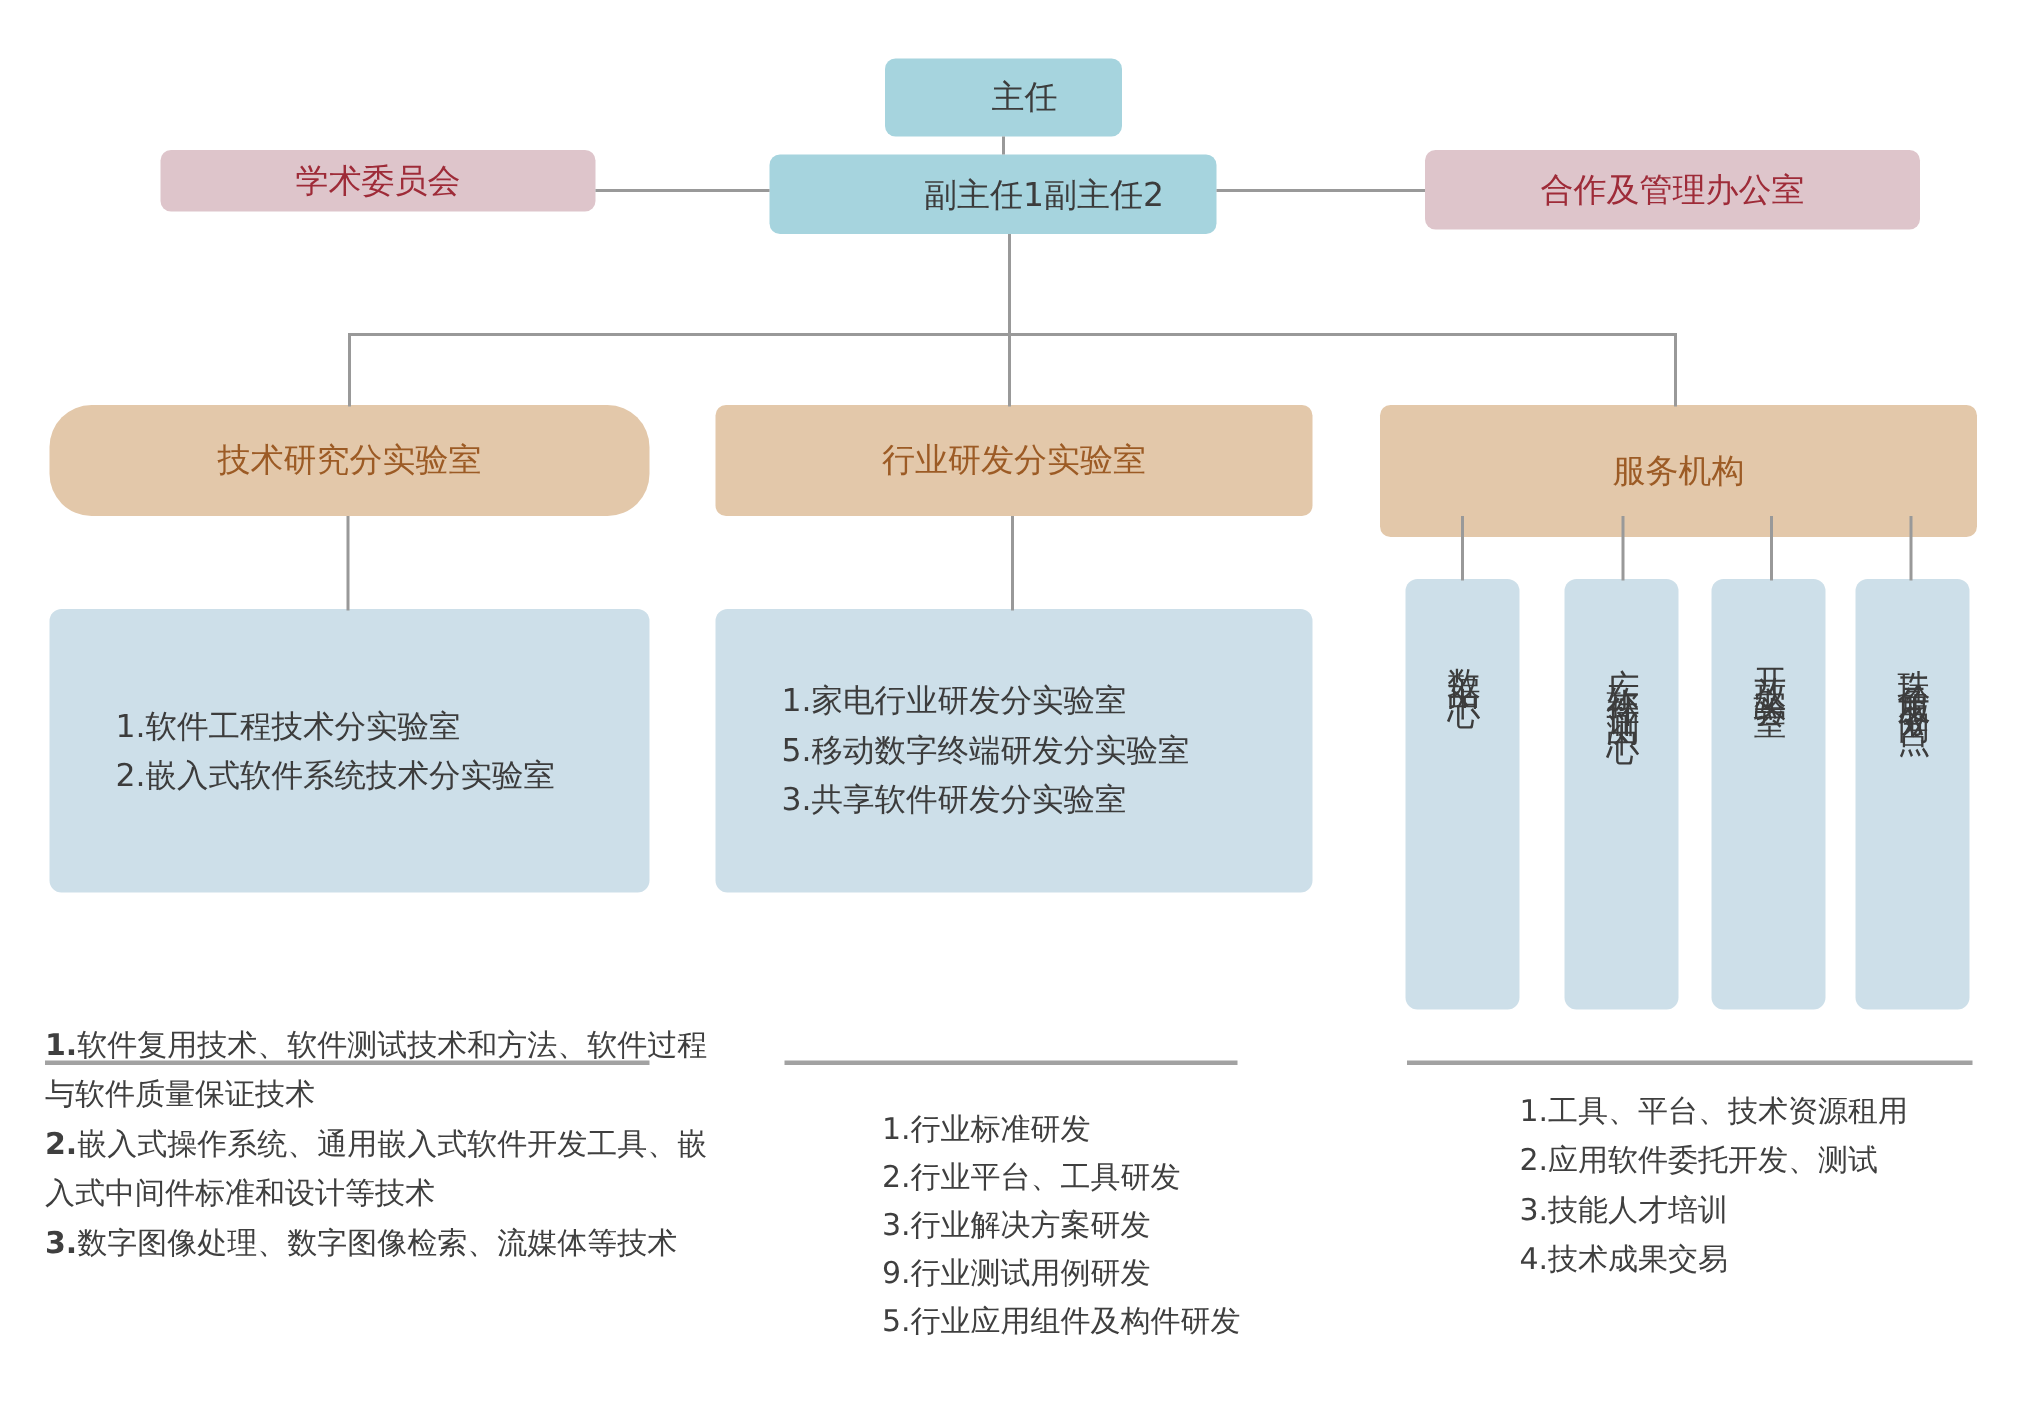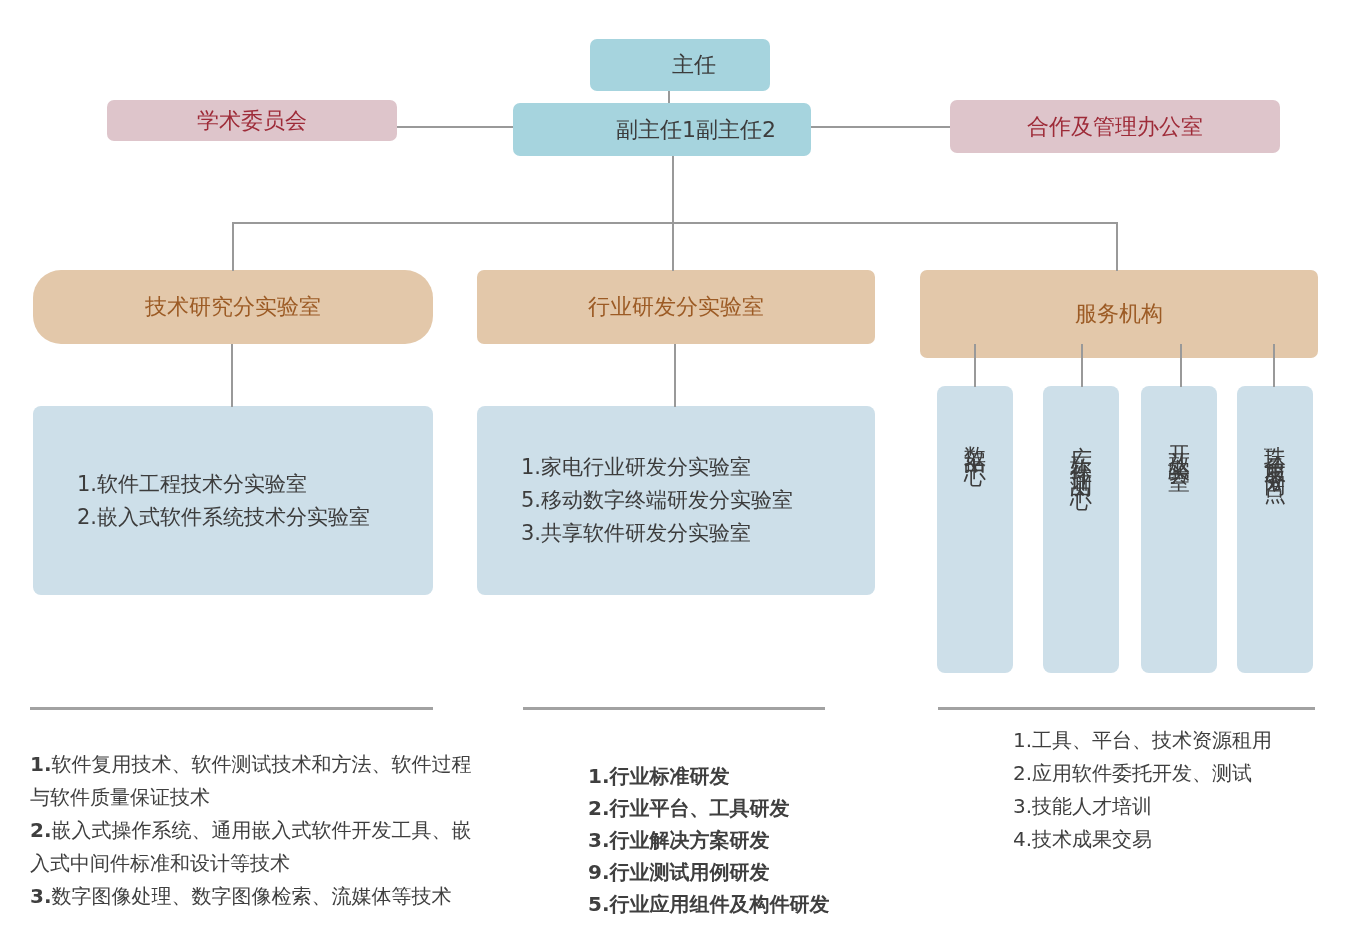--- a/index.html
+++ b/index.html
@@ -6,21 +6,21 @@
   body{font-family:"DejaVu Sans","Liberation Sans",sans-serif;}
   #stage{position:relative;width:1360px;height:938px;background:#ffffff;overflow:hidden;}
 
   .box{position:absolute;display:flex;align-items:center;justify-content:center;
        border-radius:7px;font-size:22px;color:#3c3c3c;box-sizing:border-box;}
   .blue-hdr{background:#a6d4de;}
   .pink{background:#dec5cb;color:#9e2b38;}
   .tan{background:#e3c8aa;color:#9c5b25;}
   .lblue{background:#cddfe9;}
 
-  #director{left:590px;top:39px;width:180px;height:52px;padding-left:28px;}
+  #director{left:590px;top:39px;width:158px;height:52px;padding-left:28px;}
   #deputy{left:513px;top:103px;width:298px;height:53px;justify-content:flex-end;padding:0 35px;}
   #academic{left:107px;top:100px;width:290px;height:41px;}
   #office{left:950px;top:100px;width:330px;height:53px;}
   #tech-lab{left:33px;top:270px;width:400px;height:74px;border-radius:28px;}
   #industry-lab{left:477px;top:270px;width:398px;height:74px;}
   #service-org{left:920px;top:270px;width:398px;height:88px;}
 
   .sublist-box{position:absolute;top:406px;height:189px;border-radius:8px;}
   #tech-sublabs{left:33px;width:400px;}
   #industry-sublabs{left:477px;width:398px;}
@@ -48,23 +48,23 @@
   #l-u1{left:1081px;top:344px;width:2px;height:43px;}
   #l-u2{left:1180px;top:344px;width:2px;height:43px;}
   #l-u3{left:1273px;top:344px;width:2px;height:43px;}
 
   .divider{position:absolute;top:707px;height:3px;background:#a2a2a2;}
   #d-left{left:30px;width:403px;}
   #d-mid{left:523px;width:302px;}
   #d-right{left:938px;width:377px;}
 
   .details{position:absolute;color:#3f3f3f;font-size:20px;}
-  #tech-details{left:30px;top:748px;width:442px;line-height:33px;}
+  #tech-details{left:30px;top:680px;width:442px;line-height:33px;}
   #tech-details b{font-weight:bold;}
-  #industry-details{left:588px;top:760px;width:300px;line-height:32px;font-weight:bold;}
+  #industry-details{left:588px;top:736px;width:300px;line-height:32px;}
   #service-details{left:1013px;top:724px;width:320px;line-height:33px;}
 </style>
 </head>
 <body>
 
 <div id="stage">
 
   <div class="box blue-hdr" id="director">
     <span>主任</span>
   </div>

